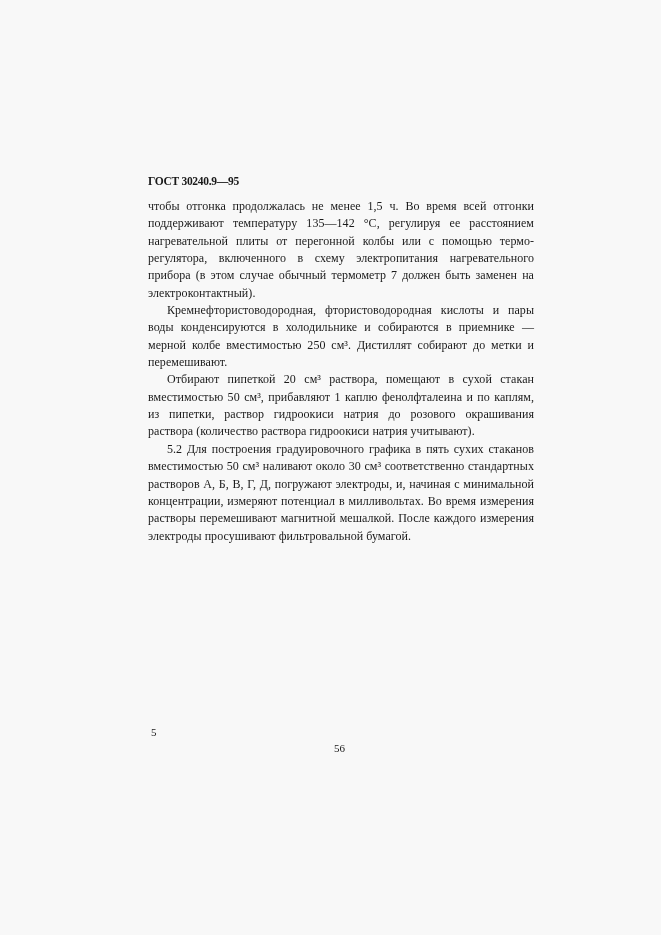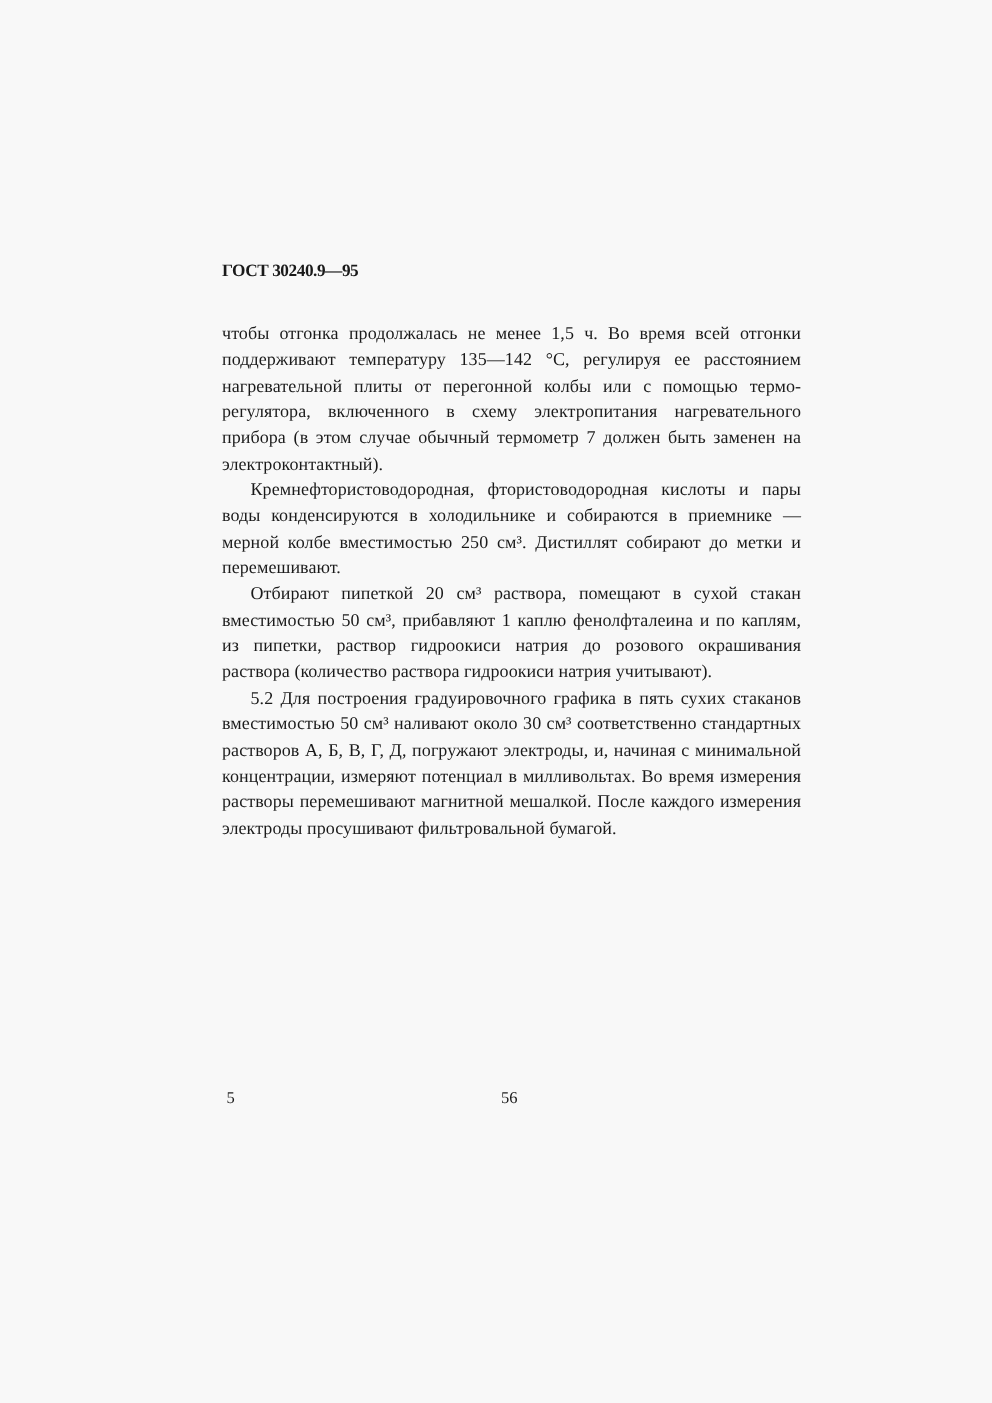--- a/index.html
+++ b/index.html
@@ -18,21 +18,21 @@
   .page {
     position: absolute;
     left: 148px;
     top: 174px;
     width: 386px;
   }
   .header {
     font-size: 11.5px;
     font-weight: bold;
     letter-spacing: -0.3px;
-    margin: 0 0 26px 0;
+    margin: 0 0 10px 0;
     line-height: 14px;
   }
   .body-text p {
     margin: 0;
     font-size: 12px;
     line-height: 17.35px;
     text-align: justify;
     text-align-last: left;
     hyphens: manual;
     letter-spacing: 0.05px;
@@ -49,21 +49,21 @@
     height: 14px;
   }
   .footer .left {
     position: absolute;
     left: 3px;
     top: 0;
   }
   .footer .center {
     position: absolute;
     left: 186px;
-    top: 0;
+    top: 16px;
   }
 </style>
 </head>
 <body>
 
 <div class="page">
   <div class="header">ГОСТ 30240.9—95</div>
   <div class="body-text">
     <p>чтобы отгонка продолжалась не менее 1,5 ч. Во время всей отгонки поддерживают температуру 135—142 °С, регулируя ее расстоянием нагревательной плиты от перегонной колбы или с помощью термо­регулятора, включенного в схему электропитания нагревательного прибора (в этом случае обычный термометр 7 должен быть заменен на электроконтактный).</p>
     <p class="indent">Кремнефтористоводородная, фтористоводородная кислоты и пары воды конденсируются в холодильнике и собираются в прием­нике — мерной колбе вместимостью 250 см³. Дистиллят собирают до метки и перемешивают.</p>

